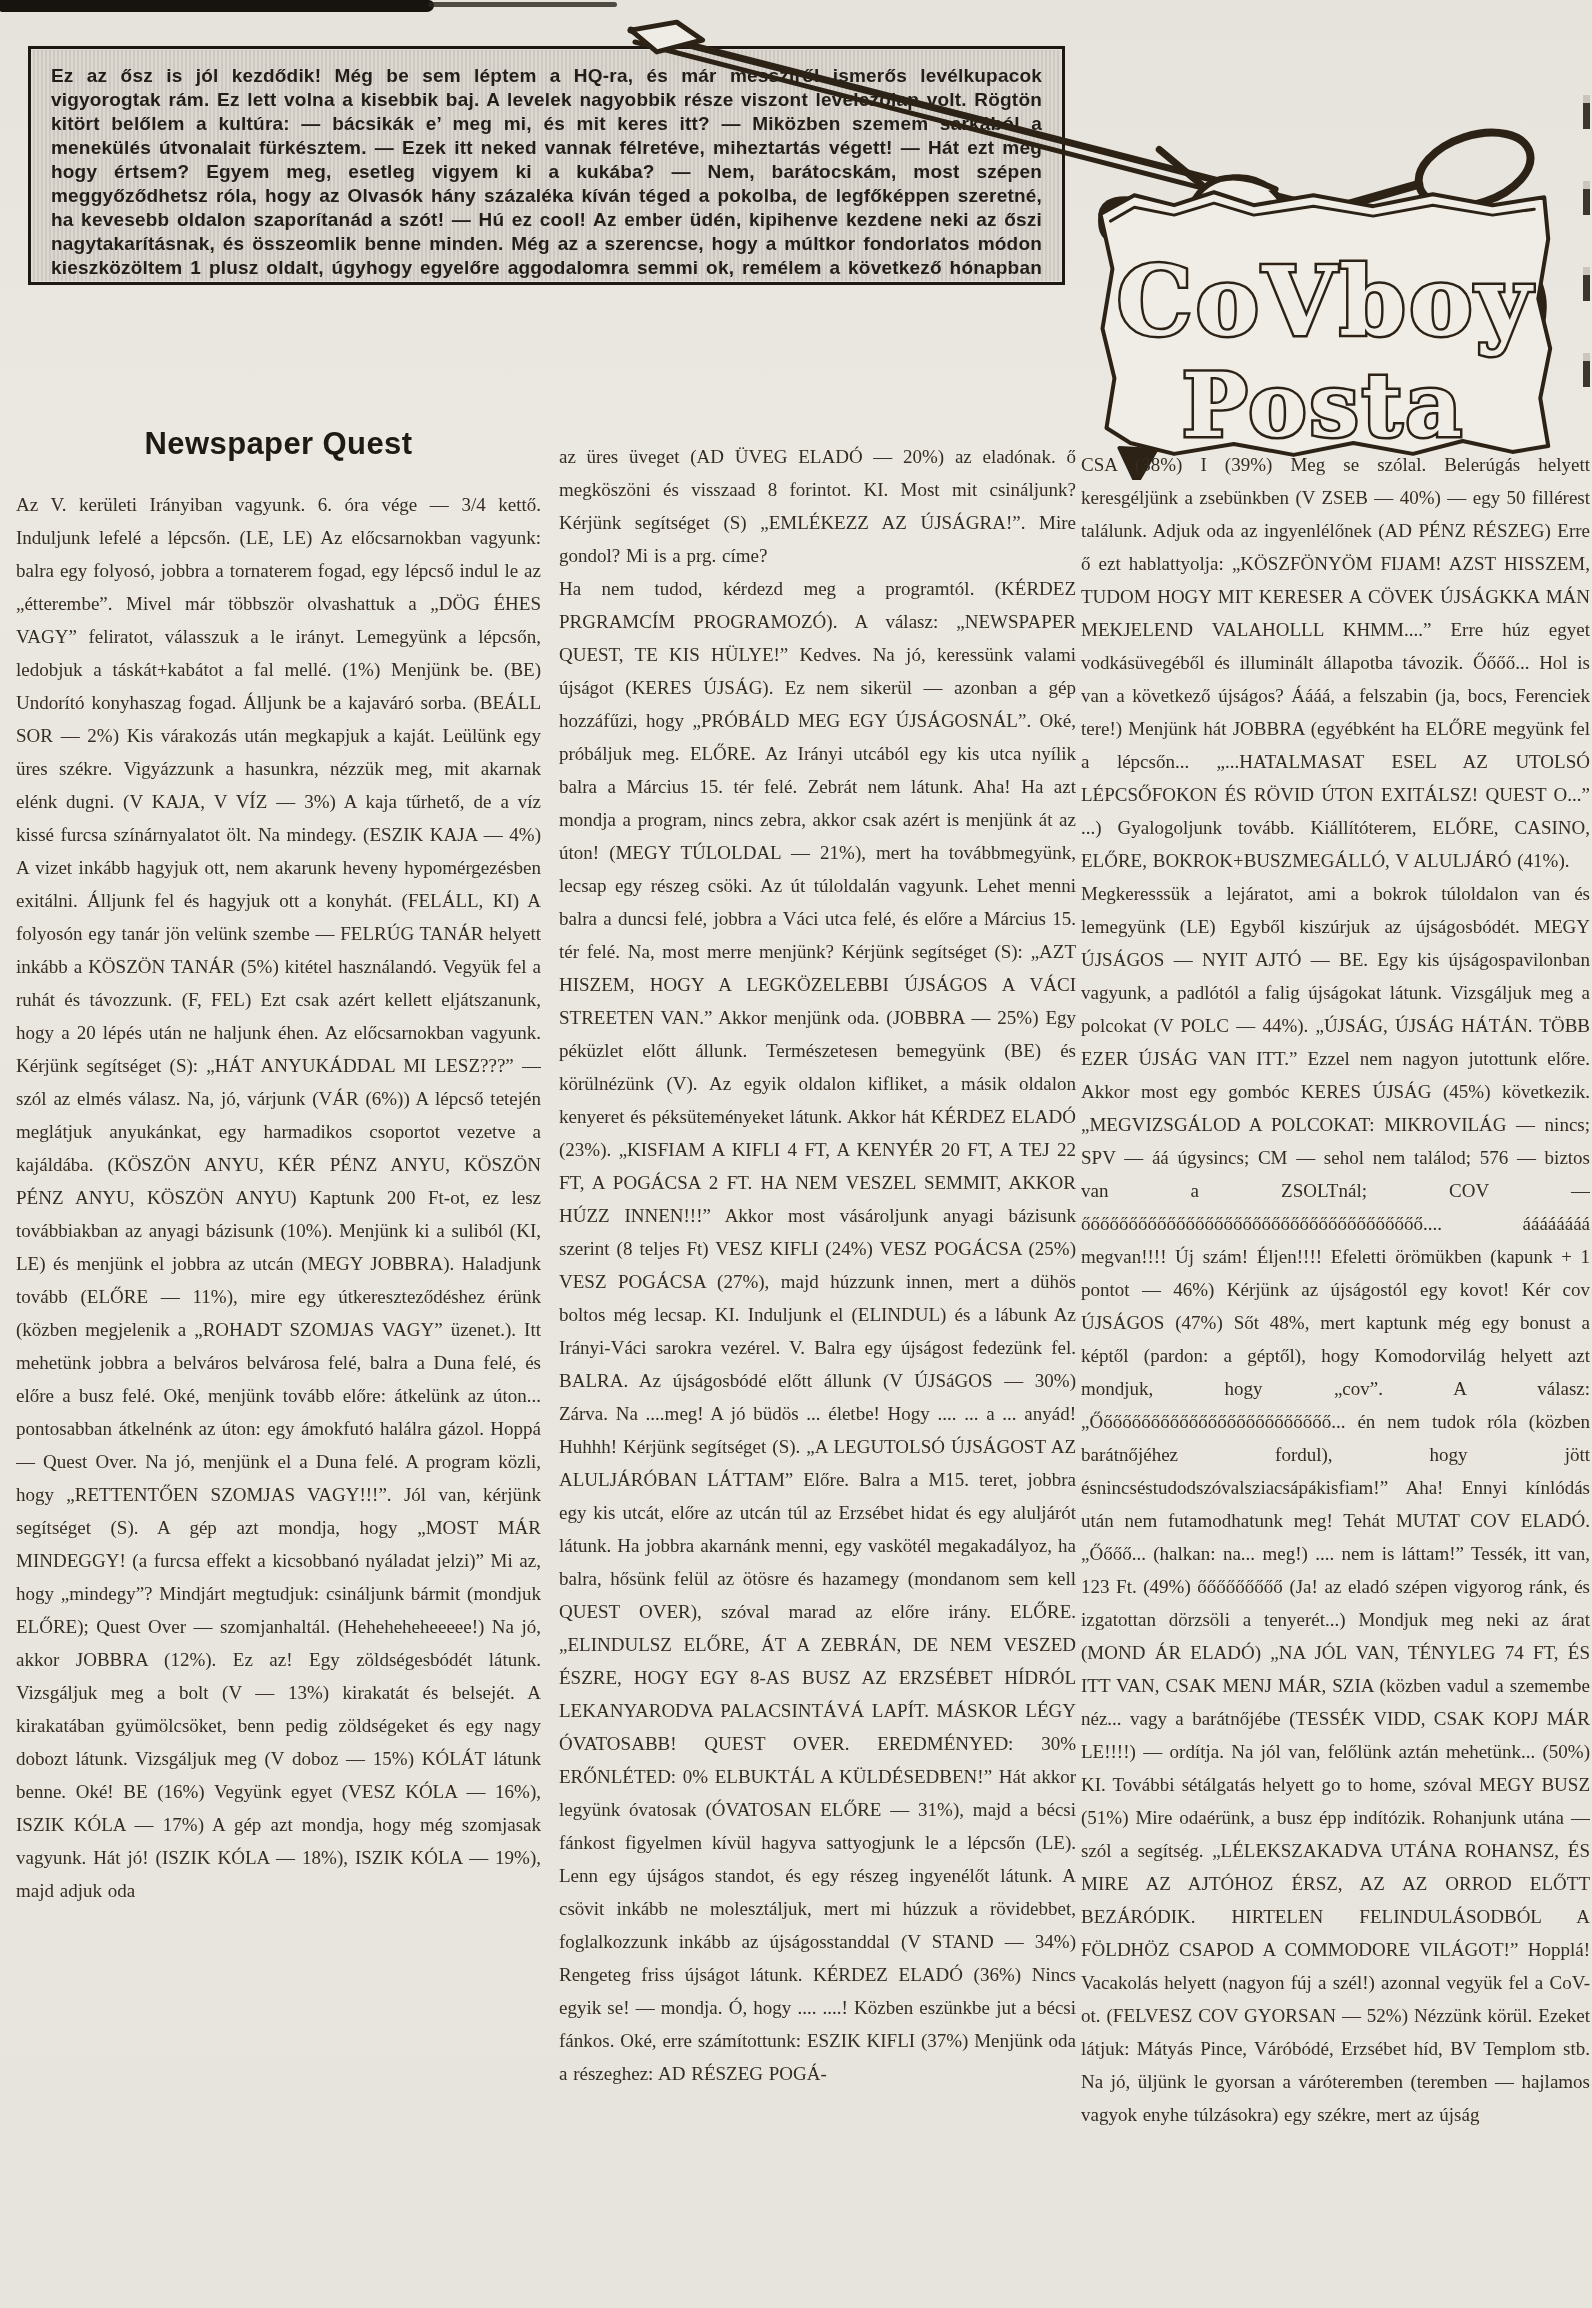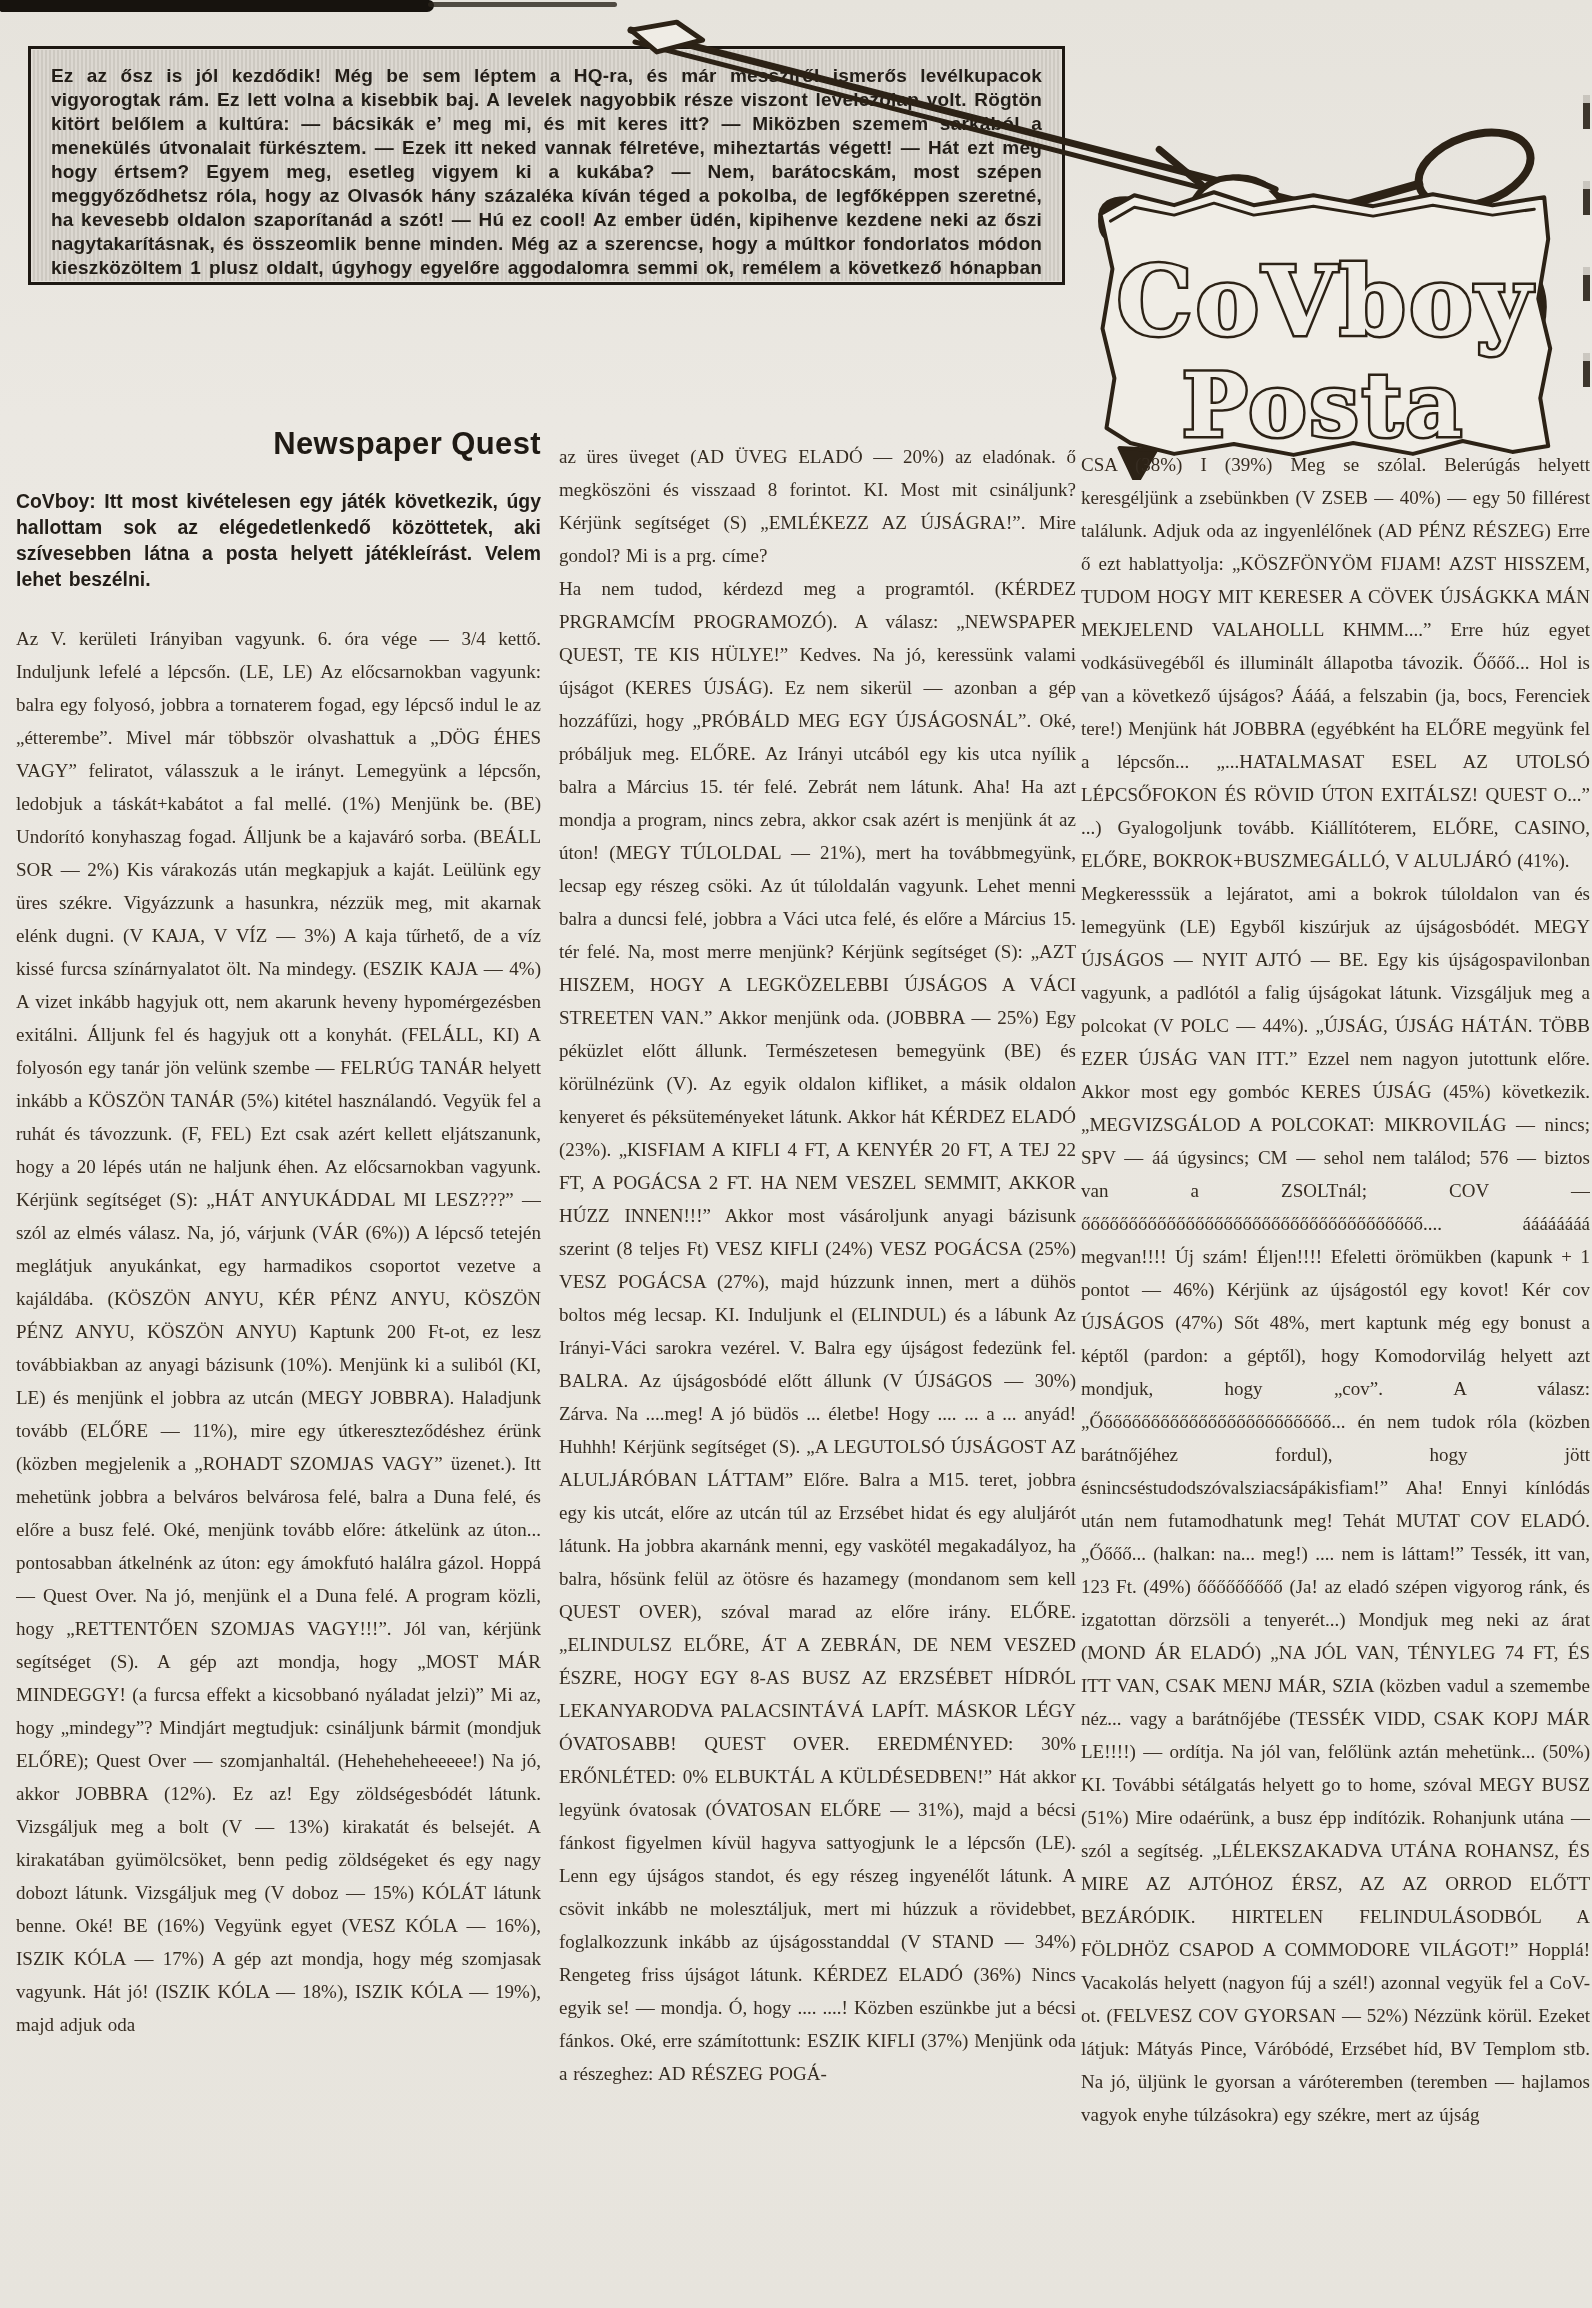--- a/index.html
+++ b/index.html
@@ -28,21 +28,21 @@
   
   .logo{position:absolute;left:617px;top:0;width:975px;height:480px;pointer-events:none;}
   
   .col{position:absolute;font-family:"Liberation Serif",serif;text-align:justify;overflow:hidden;}
   .col .body-text{font-size:19px;line-height:33px;white-space:pre-line;color:#362c21;word-spacing:1px;}
   .col1{left:16px;top:426px;width:525px;height:1873px;}
   .col2{left:559px;top:440px;width:517px;height:1863px;}
   .col3{left:1081px;top:448px;width:509px;height:1835px;}
   h1.title{
     font-family:"Liberation Sans",sans-serif;font-size:31px;font-weight:bold;
-    margin:0 0 26px 0;color:#1f1a14;letter-spacing:0.4px;text-align:right;
+    margin:0 0 26px 0;color:#1f1a14;letter-spacing:0.4px;text-align:center;
   }
   p.intro{
     font-family:"Liberation Sans",sans-serif;font-weight:bold;
     font-size:19.4px;line-height:26px;margin:0 0 30px 0;color:#221d17;
     text-align:justify;word-spacing:2px;
   }
 </style>
 </head>
 <body>
 
@@ -96,21 +96,20 @@
       </g>
       <g font-family="DejaVu Serif, serif" font-weight="bold" text-anchor="middle" fill="#f0ede6" stroke="#2c2216" stroke-width="5" style="paint-order:stroke" letter-spacing="3">
         <text x="712" y="336" font-size="96">CoVboy</text>
         <text x="710" y="438" font-size="88">Posta</text>
       </g>
     </svg>
   </div>
 
   <section class="col col1">
     <h1 class="title">Newspaper Quest</h1>
-    <p class="intro">CoVboy: Itt most kivételesen egy játék következik, úgy hallottam sok az elégedetlenkedő közöttetek, aki szívesebben látna a posta helyett játékleírást. Velem lehet beszélni.</p>
     <div class="body-text">Az V. kerületi Irányiban vagyunk. 6. óra vége — 3/4 kettő. Induljunk lefelé a lépcsőn. (LE, LE) Az előcsarnokban vagyunk: balra egy folyosó, jobbra a tornaterem fogad, egy lépcső indul le az „étterembe”. Mivel már többször olvashattuk a „DÖG ÉHES VAGY” feliratot, válasszuk a le irányt. Lemegyünk a lépcsőn, ledobjuk a táskát+kabátot a fal mellé. (1%) Menjünk be. (BE) Undorító konyhaszag fogad. Álljunk be a kajaváró sorba. (BEÁLL SOR — 2%) Kis várakozás után megkapjuk a kaját. Leülünk egy üres székre. Vigyázzunk a hasunkra, nézzük meg, mit akarnak elénk dugni. (V KAJA, V VÍZ — 3%) A kaja tűrhető, de a víz kissé furcsa színárnyalatot ölt. Na mindegy. (ESZIK KAJA — 4%) A vizet inkább hagyjuk ott, nem akarunk heveny hypomérgezésben exitálni. Álljunk fel és hagyjuk ott a konyhát. (FELÁLL, KI) A folyosón egy tanár jön velünk szembe — FELRÚG TANÁR helyett inkább a KÖSZÖN TANÁR (5%) kitétel használandó. Vegyük fel a ruhát és távozzunk. (F, FEL) Ezt csak azért kellett eljátszanunk, hogy a 20 lépés után ne haljunk éhen. Az előcsarnokban vagyunk. Kérjünk segítséget (S): „HÁT ANYUKÁDDAL MI LESZ???” — szól az elmés válasz. Na, jó, várjunk (VÁR (6%)) A lépcső tetején meglátjuk anyukánkat, egy harmadikos csoportot vezetve a kajáldába. (KÖSZÖN ANYU, KÉR PÉNZ ANYU, KÖSZÖN PÉNZ ANYU, KÖSZÖN ANYU) Kaptunk 200 Ft-ot, ez lesz továbbiakban az anyagi bázisunk (10%). Menjünk ki a suliból (KI, LE) és menjünk el jobbra az utcán (MEGY JOBBRA). Haladjunk tovább (ELŐRE — 11%), mire egy útkereszteződéshez érünk (közben megjelenik a „ROHADT SZOMJAS VAGY” üzenet.). Itt mehetünk jobbra a belváros belvárosa felé, balra a Duna felé, és előre a busz felé. Oké, menjünk tovább előre: átkelünk az úton... pontosabban átkelnénk az úton: egy ámokfutó halálra gázol. Hoppá — Quest Over. Na jó, menjünk el a Duna felé. A program közli, hogy „RETTENTŐEN SZOMJAS VAGY!!!”. Jól van, kérjünk segítséget (S). A gép azt mondja, hogy „MOST MÁR MINDEGGY! (a furcsa effekt a kicsobbanó nyáladat jelzi)” Mi az, hogy „mindegy”? Mindjárt megtudjuk: csináljunk bármit (mondjuk ELŐRE); Quest Over — szomjanhaltál. (Heheheheheeeee!) Na jó, akkor JOBBRA (12%). Ez az! Egy zöldségesbódét látunk. Vizsgáljuk meg a bolt (V — 13%) kirakatát és belsejét. A kirakatában gyümölcsöket, benn pedig zöldségeket és egy nagy dobozt látunk. Vizsgáljuk meg (V doboz — 15%) KÓLÁT látunk benne. Oké! BE (16%) Vegyünk egyet (VESZ KÓLA — 16%), ISZIK KÓLA — 17%) A gép azt mondja, hogy még szomjasak vagyunk. Hát jó! (ISZIK KÓLA — 18%), ISZIK KÓLA — 19%), majd adjuk oda</div>
   </section>
 
   <section class="col col2">
     <div class="body-text">az üres üveget (AD ÜVEG ELADÓ — 20%) az eladónak. ő megköszöni és visszaad 8 forintot. KI. Most mit csináljunk? Kérjünk segítséget (S) „EMLÉKEZZ AZ ÚJSÁGRA!”. Mire gondol? Mi is a prg. címe?
 Ha nem tudod, kérdezd meg a programtól. (KÉRDEZ PRGRAMCÍM PROGRAMOZÓ). A válasz: „NEWSPAPER QUEST, TE KIS HÜLYE!” Kedves. Na jó, keressünk valami újságot (KERES ÚJSÁG). Ez nem sikerül — azonban a gép hozzáfűzi, hogy „PRÓBÁLD MEG EGY ÚJSÁGOSNÁL”. Oké, próbáljuk meg. ELŐRE. Az Irányi utcából egy kis utca nyílik balra a Március 15. tér felé. Zebrát nem látunk. Aha! Ha azt mondja a program, nincs zebra, akkor csak azért is menjünk át az úton! (MEGY TÚLOLDAL — 21%), mert ha továbbmegyünk, lecsap egy részeg csöki. Az út túloldalán vagyunk. Lehet menni balra a duncsi felé, jobbra a Váci utca felé, és előre a Március 15. tér felé. Na, most merre menjünk? Kérjünk segítséget (S): „AZT HISZEM, HOGY A LEGKÖZELEBBI ÚJSÁGOS A VÁCI STREETEN VAN.” Akkor menjünk oda. (JOBBRA — 25%) Egy péküzlet előtt állunk. Természetesen bemegyünk (BE) és körülnézünk (V). Az egyik oldalon kifliket, a másik oldalon kenyeret és péksüteményeket látunk. Akkor hát KÉRDEZ ELADÓ (23%). „KISFIAM A KIFLI 4 FT, A KENYÉR 20 FT, A TEJ 22 FT, A POGÁCSA 2 FT. HA NEM VESZEL SEMMIT, AKKOR HÚZZ INNEN!!!” Akkor most vásároljunk anyagi bázisunk szerint (8 teljes Ft) VESZ KIFLI (24%) VESZ POGÁCSA (25%) VESZ POGÁCSA (27%), majd húzzunk innen, mert a dühös boltos még lecsap. KI. Induljunk el (ELINDUL) és a lábunk Az Irányi-Váci sarokra vezérel. V. Balra egy újságost fedezünk fel. BALRA. Az újságosbódé előtt állunk (V ÚJSáGOS — 30%) Zárva. Na ....meg! A jó büdös ... életbe! Hogy .... ... a ... anyád! Huhhh! Kérjünk segítséget (S). „A LEGUTOLSÓ ÚJSÁGOST AZ ALULJÁRÓBAN LÁTTAM” Előre. Balra a M15. teret, jobbra egy kis utcát, előre az utcán túl az Erzsébet hidat és egy aluljárót látunk. Ha jobbra akarnánk menni, egy vaskötél megakadályoz, ha balra, hősünk felül az ötösre és hazamegy (mondanom sem kell QUEST OVER), szóval marad az előre irány. ELŐRE. „ELINDULSZ ELŐRE, ÁT A ZEBRÁN, DE NEM VESZED ÉSZRE, HOGY EGY 8-AS BUSZ AZ ERZSÉBET HÍDRÓL LEKANYARODVA PALACSINTÁVÁ LAPÍT. MÁSKOR LÉGY ÓVATOSABB! QUEST OVER. EREDMÉNYED: 30% ERŐNLÉTED: 0% ELBUKTÁL A KÜLDÉSEDBEN!” Hát akkor legyünk óvatosak (ÓVATOSAN ELŐRE — 31%), majd a bécsi fánkost figyelmen kívül hagyva sattyogjunk le a lépcsőn (LE). Lenn egy újságos standot, és egy részeg ingyenélőt látunk. A csövit inkább ne molesztáljuk, mert mi húzzuk a rövidebbet, foglalkozzunk inkább az újságosstanddal (V STAND — 34%) Rengeteg friss újságot látunk. KÉRDEZ ELADÓ (36%) Nincs egyik se! — mondja. Ó, hogy .... ....! Közben eszünkbe jut a bécsi fánkos. Oké, erre számítottunk: ESZIK KIFLI (37%) Menjünk oda a részeghez: AD RÉSZEG POGÁ-</div>
   </section>
 
   <section class="col col3">
     <div class="body-text">CSA (38%) I (39%) Meg se szólal. Belerúgás helyett keresgéljünk a zsebünkben (V ZSEB — 40%) — egy 50 fillérest találunk. Adjuk oda az ingyenlélőnek (AD PÉNZ RÉSZEG) Erre ő ezt hablattyolja: „KÖSZFÖNYÖM FIJAM! AZST HISSZEM, TUDOM HOGY MIT KERESER A CÖVEK ÚJSÁGKKA MÁN MEKJELEND VALAHOLLL KHMM....” Erre húz egyet vodkásüvegéből és illuminált állapotba távozik. Őőőő... Hol is van a következő újságos? Áááá, a felszabin (ja, bocs, Ferenciek tere!) Menjünk hát JOBBRA (egyébként ha ELŐRE megyünk fel a lépcsőn... „...HATALMASAT ESEL AZ UTOLSÓ LÉPCSŐFOKON ÉS RÖVID ÚTON EXITÁLSZ! QUEST O...” ...) Gyalogoljunk tovább. Kiállítóterem, ELŐRE, CASINO, ELŐRE, BOKROK+BUSZMEGÁLLÓ, V ALULJÁRÓ (41%).

